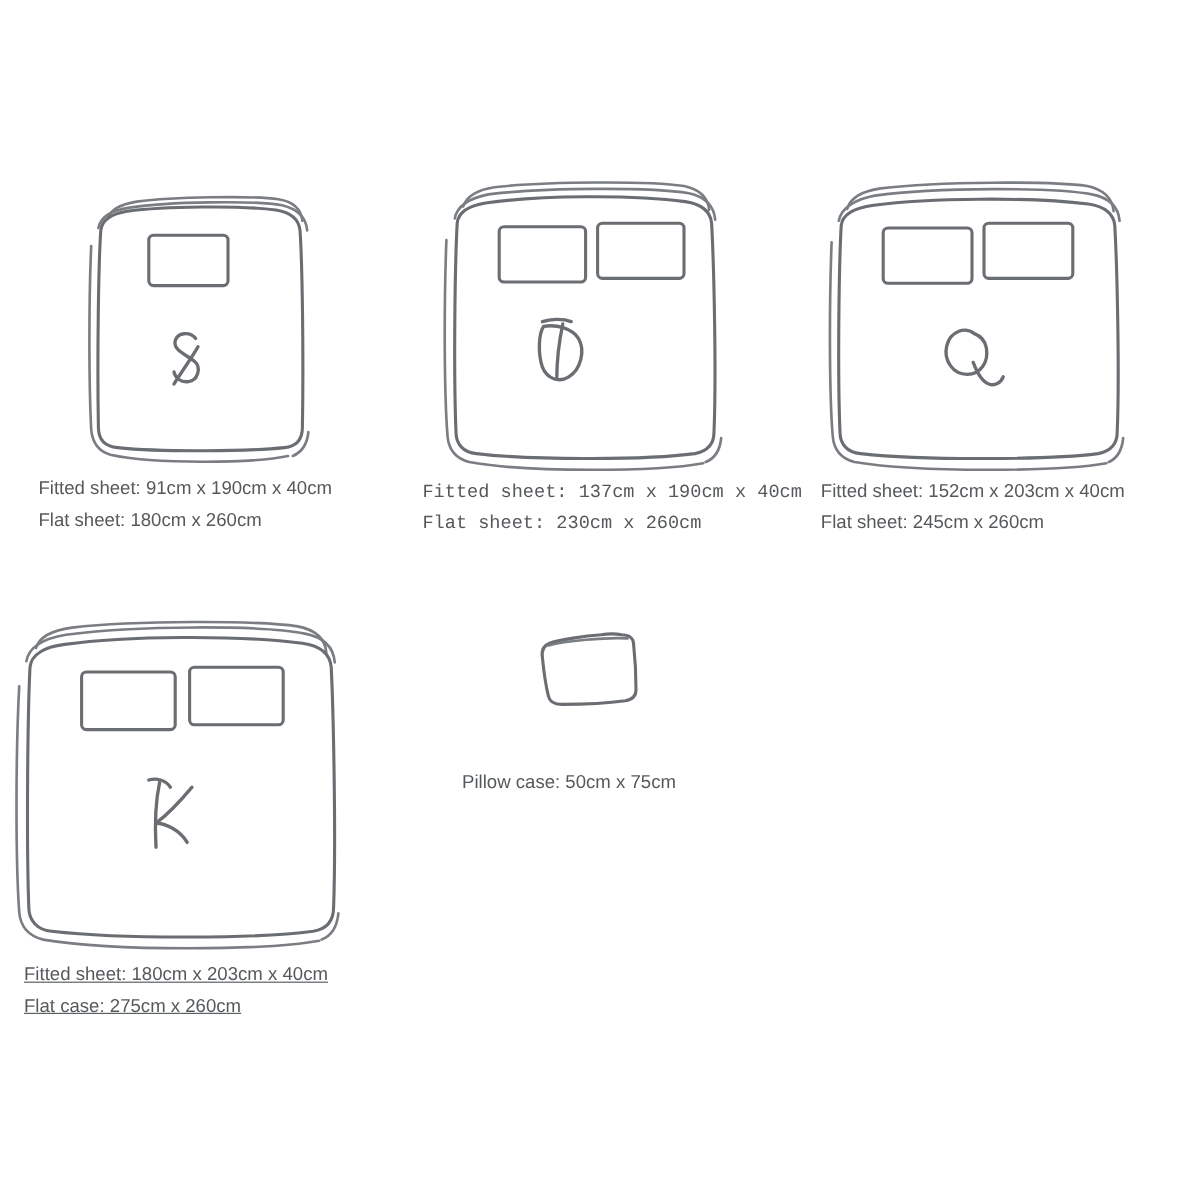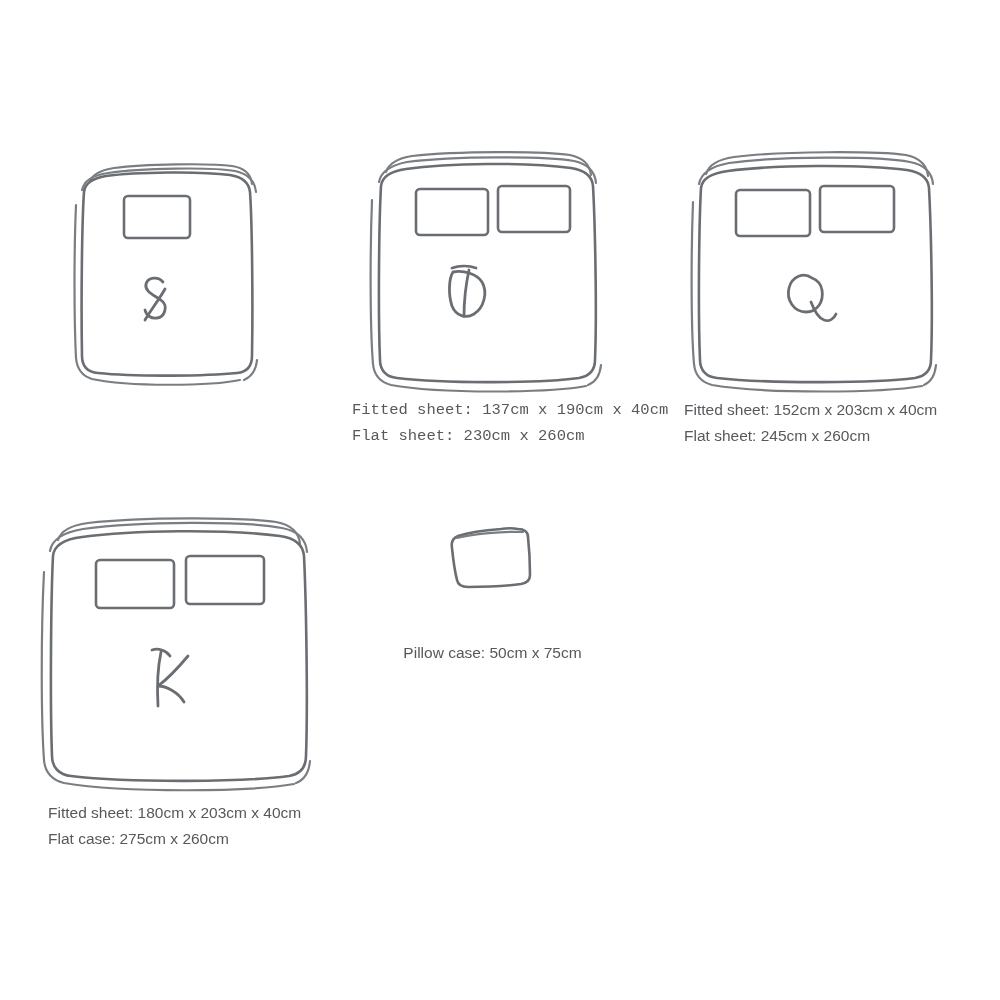--- a/index.html
+++ b/index.html
@@ -38,21 +38,20 @@
     display: block;
   }
   .pillow-card {
     position: absolute;
   }
   .pillow-caption {
     font-size: 15.5px;
     line-height: 26px;
     color: #56595c;
     white-space: nowrap;
-    text-align: center;
   }
   svg .stroke {
     fill: none;
     stroke: #6a6e72;
     stroke-width: 2.6;
     stroke-linecap: round;
     stroke-linejoin: round;
   }
   svg .stroke-thin {
     fill: none;
@@ -81,20 +80,24 @@
       <path class="stroke-thin" d="M50 40 C52 30, 62 25, 76 23 C108 18, 180 17, 203 21 C216 24, 223 31, 224 42"></path>
       <path class="stroke" d="M52 42 C50 70, 49 150, 50 206 C50 216, 55 222, 66 223 C104 227, 176 226, 205 223 C215 222, 220 216, 220 206 C221 150, 220 70, 218 42 C217 32, 210 27, 198 25 C168 21, 104 22, 74 26 C62 28, 53 32, 52 42 Z"></path>
       <path class="stroke-thin" d="M44 55 C42 100, 42 168, 44 208 C45 219, 50 226, 60 229 C96 237, 180 236, 208 230"></path>
       <path class="stroke-thin" d="M212 230 C219 227, 224 220, 225 210"></path>
 
       <rect class="stroke" x="92" y="46" width="66" height="42" rx="4"></rect>
 
       <path class="letter" d="M131 132 C126 126, 116 127, 114 134 C112 142, 124 146, 130 151 C136 156, 133 167, 125 168 C119 169, 114 165, 113 160"></path>
       <path class="letter" d="M113 170 C119 160, 128 148, 133 139"></path>
     </svg>
+    <div class="caption">
+      <span class="line">Fitted sheet: 91cm x 190cm x 40cm</span>
+      <span class="line">Flat sheet: 180cm x 260cm</span>
+    </div>
   </div>
 
   <div class="bed-card" style="left:352px; top:142px; width:320px;font-family:Liberation Mono, monospace;">
     <svg class="bed-art" width="260" height="255" viewBox="0 0 260 255">
       <path class="stroke-thin" d="M34 30 C37 21, 47 16, 60 14 C105 9, 190 9, 218 13 C232 16, 238 23, 239 33"></path>
       <path class="stroke-thin" d="M27 40 C29 29, 40 23, 55 20 C102 14, 192 14, 222 19 C236 22, 243 30, 244 41"></path>
       <path class="stroke" d="M29 44 C27 80, 26 170, 28 218 C28 228, 34 235, 45 236 C95 242, 190 241, 227 236 C238 234, 243 228, 243 218 C245 170, 243 80, 241 44 C240 33, 232 28, 219 26 C174 20, 96 21, 54 27 C40 29, 30 34, 29 44 Z"></path>
       <path class="stroke-thin" d="M20 58 C18 110, 18 186, 21 222 C22 233, 28 240, 39 243 C88 252, 196 251, 234 244"></path>
       <path class="stroke-thin" d="M236 243 C244 240, 248 233, 249 223"></path>
 
@@ -123,21 +126,21 @@
 
       <path class="letter" d="M128 136 C120 130, 108 134, 105 146 C102 158, 110 170, 122 170 C133 170, 140 160, 138 148 C137 142, 133 138, 128 136 Z"></path>
       <path class="letter" d="M127 160 C130 168, 134 176, 140 178 C145 180, 150 177, 152 172"></path>
     </svg>
     <div class="caption">
       <span class="line">Fitted sheet: 152cm x 203cm x 40cm</span>
       <span class="line">Flat sheet: 245cm x 260cm</span>
     </div>
   </div>
 
-  <div class="bed-card" style="left:28px; top:510px; width:340px;">
+  <div class="bed-card" style="left:0; top:510px; width:340px;text-decoration:underline;">
     <svg class="bed-art" width="300" height="290" viewBox="0 0 300 290">
       <path class="stroke-thin" d="M30 30 C33 20, 45 15, 60 13 C112 7, 215 7, 248 12 C264 15, 271 23, 272 34"></path>
       <path class="stroke-thin" d="M22 41 C24 29, 37 22, 55 19 C112 11, 220 11, 254 18 C270 21, 278 30, 279 42"></path>
       <path class="stroke" d="M25 46 C23 86, 22 192, 24 246 C24 257, 31 265, 43 266 C104 273, 218 272, 261 266 C273 264, 278 257, 278 246 C280 192, 278 86, 276 46 C275 34, 266 28, 252 26 C198 19, 104 20, 54 27 C38 29, 26 35, 25 46 Z"></path>
       <path class="stroke-thin" d="M16 62 C13 120, 13 208, 16 250 C17 262, 24 270, 36 273 C96 283, 222 282, 266 274"></path>
       <path class="stroke-thin" d="M268 273 C276 270, 281 262, 282 251"></path>
       <rect class="stroke" x="68" y="50" width="78" height="48" rx="4"></rect>
       <rect class="stroke" x="158" y="46" width="78" height="48" rx="4"></rect>
 
       <path class="letter" d="M133 142 C130 156, 129 178, 130 196"></path>

